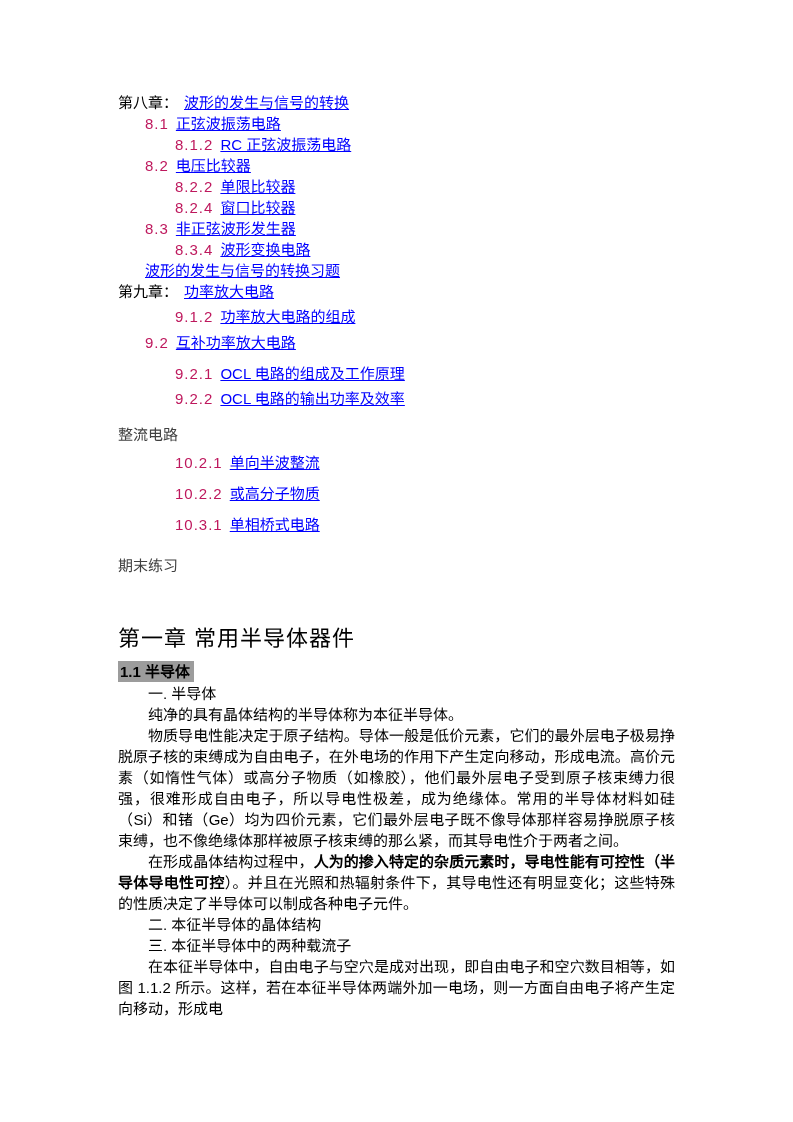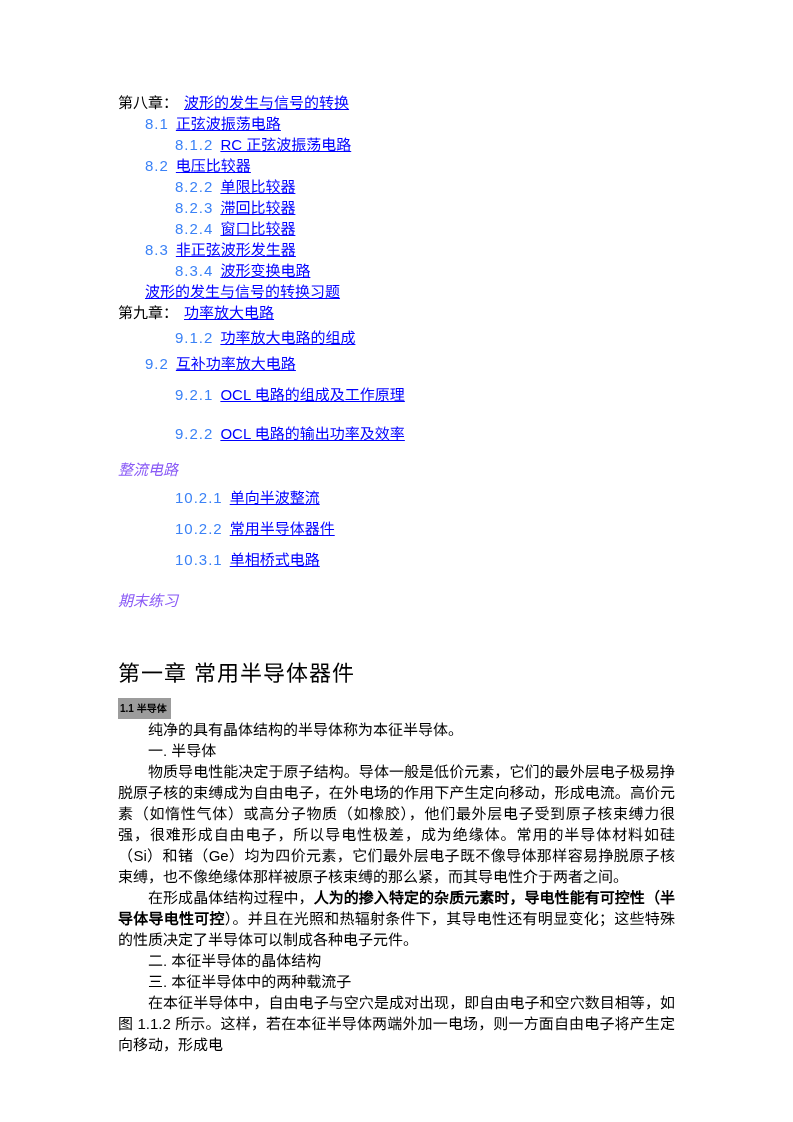--- a/index.html
+++ b/index.html
@@ -21,46 +21,46 @@
   
   .toc-row{
     font-size:15px;
     line-height:21px;
     white-space:nowrap;
   }
   .toc-row.level-0{padding-left:0;}
   .toc-row.level-1{padding-left:27px;}
   .toc-row.level-2{padding-left:57px;}
   .toc-num{
-    color:#3b82f6;
+    color:#be185d;
     margin-right:7px;
     letter-spacing:1px;
   }
   .toc-prefix{
     color:#000;
     margin-right:6px;
   }
   a.toc-link{
     color:var(--link-color,#0000ff);
     text-decoration:underline;
     cursor:pointer;
   }
-  .toc-plain{color:#8b5cf6;font-style:italic;}
+  .toc-plain{color:#404040;}
   
   h1.chapter-title{
     font-size:22px;
     font-weight:400;
     margin:44px 0 9px 0;
     letter-spacing:1px;
   }
   .hl-line{line-height:22px;}
   .hl{
     background:var(--hl-color,#9c9c9c);
     font-weight:700;
-    font-size:10px;
+    font-size:15px;
     line-height:19px;
     display:inline-block;
     padding:1px 4px 1px 2px;
   }
   #body-text p{
     margin:0;
     font-size:15px;
     line-height:21px;
     text-align:justify;
     text-indent:2em;
@@ -70,43 +70,42 @@
 <body>
 
 <div class="page">
   <div class="content">
     <nav class="toc" id="toc">
         <div class="toc-row level-0"><span class="toc-prefix">第八章：</span><a class="toc-link" href="#">波形的发生与信号的转换</a></div>
         <div class="toc-row level-1"><span class="toc-num">8.1</span><a class="toc-link" href="#">正弦波振荡电路</a></div>
         <div class="toc-row level-2"><span class="toc-num">8.1.2</span><a class="toc-link" href="#">RC 正弦波振荡电路</a></div>
         <div class="toc-row level-1"><span class="toc-num">8.2</span><a class="toc-link" href="#">电压比较器</a></div>
         <div class="toc-row level-2"><span class="toc-num">8.2.2</span><a class="toc-link" href="#">单限比较器</a></div>
-        <div class="toc-row level-2"><span class="toc-num">8.2.3</span><a class="toc-link" href="#">滞回比较器</a></div>
         <div class="toc-row level-2"><span class="toc-num">8.2.4</span><a class="toc-link" href="#">窗口比较器</a></div>
         <div class="toc-row level-1"><span class="toc-num">8.3</span><a class="toc-link" href="#">非正弦波形发生器</a></div>
         <div class="toc-row level-2"><span class="toc-num">8.3.4</span><a class="toc-link" href="#">波形变换电路</a></div>
         <div class="toc-row level-1"><a class="toc-link" href="#">波形的发生与信号的转换习题</a></div>
         <div class="toc-row level-0"><span class="toc-prefix">第九章：</span><a class="toc-link" href="#">功率放大电路</a></div>
         <div class="toc-row level-2" style="margin-top: 4px;"><span class="toc-num">9.1.2</span><a class="toc-link" href="#">功率放大电路的组成</a></div>
         <div class="toc-row level-1" style="margin-top: 5px;"><span class="toc-num">9.2</span><a class="toc-link" href="#">互补功率放大电路</a></div>
         <div class="toc-row level-2" style="margin-top: 10px;"><span class="toc-num">9.2.1</span><a class="toc-link" href="#">OCL 电路的组成及工作原理</a></div>
-        <div class="toc-row level-2" style="margin-top: 18px;"><span class="toc-num">9.2.2</span><a class="toc-link" href="#">OCL 电路的输出功率及效率</a></div>
+        <div class="toc-row level-2" style="margin-top: 4px;"><span class="toc-num">9.2.2</span><a class="toc-link" href="#">OCL 电路的输出功率及效率</a></div>
         <div class="toc-row level-0" style="margin-top: 15px;"><span class="toc-plain">整流电路</span></div>
         <div class="toc-row level-2" style="margin-top: 7px;"><span class="toc-num">10.2.1</span><a class="toc-link" href="#">单向半波整流</a></div>
-        <div class="toc-row level-2" style="margin-top: 10px;"><span class="toc-num">10.2.2</span><a class="toc-link" href="#">常用半导体器件</a></div>
+        <div class="toc-row level-2" style="margin-top: 10px;"><span class="toc-num">10.2.2</span><a class="toc-link" href="#">或高分子物质</a></div>
         <div class="toc-row level-2" style="margin-top: 10px;"><span class="toc-num">10.3.1</span><a class="toc-link" href="#">单相桥式电路</a></div>
         <div class="toc-row level-0" style="margin-top: 20px;"><span class="toc-plain">期末练习</span></div>
       </nav>
     <h1 class="chapter-title">第一章 常用半导体器件</h1>
     <div class="hl-line">
       <span class="hl">1.1 半导体</span>
     </div>
     <div id="body-text">
+        <p><span>一. 半导体</span></p>
         <p><span>纯净的具有晶体结构的半导体称为本征半导体。</span></p>
-        <p><span>一. 半导体</span></p>
         <p><span>物质导电性能决定于原子结构。导体一般是低价元素，它们的最外层电子极易挣脱原子核的束缚成为自由电子，在外电场的作用下产生定向移动，形成电流。高价元素（如惰性气体）或高分子物质（如橡胶），他们最外层电子受到原子核束缚力很强，很难形成自由电子，所以导电性极差，成为绝缘体。常用的半导体材料如硅（Si）和锗（Ge）均为四价元素，它们最外层电子既不像导体那样容易挣脱原子核束缚，也不像绝缘体那样被原子核束缚的那么紧，而其导电性介于两者之间。</span></p>
         <p><span>在形成晶体结构过程中，</span><b>人为的掺入特定的杂质元素时，导电性能有可控性（半导体导电性可控</b><span>）。并且在光照和热辐射条件下，其导电性还有明显变化；这些特殊的性质决定了半导体可以制成各种电子元件。</span></p>
         <p><span>二. 本征半导体的晶体结构</span></p>
         <p><span>三. 本征半导体中的两种载流子</span></p>
         <p><span>在本征半导体中，自由电子与空穴是成对出现，即自由电子和空穴数目相等，如图 1.1.2 所示。这样，若在本征半导体两端外加一电场，则一方面自由电子将产生定向移动，形成电</span></p>
       </div>
   </div>
 </div>
 
 </body></html>

